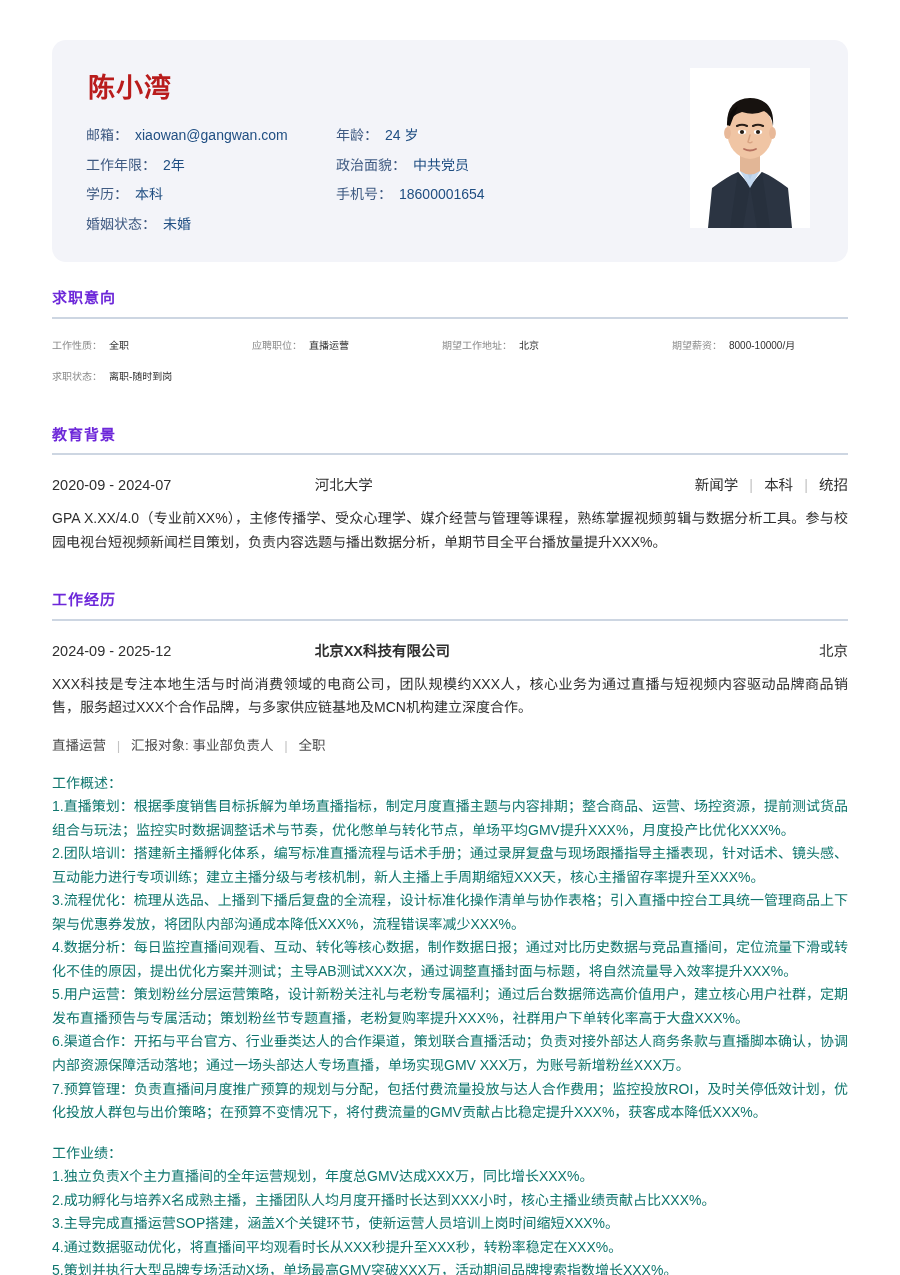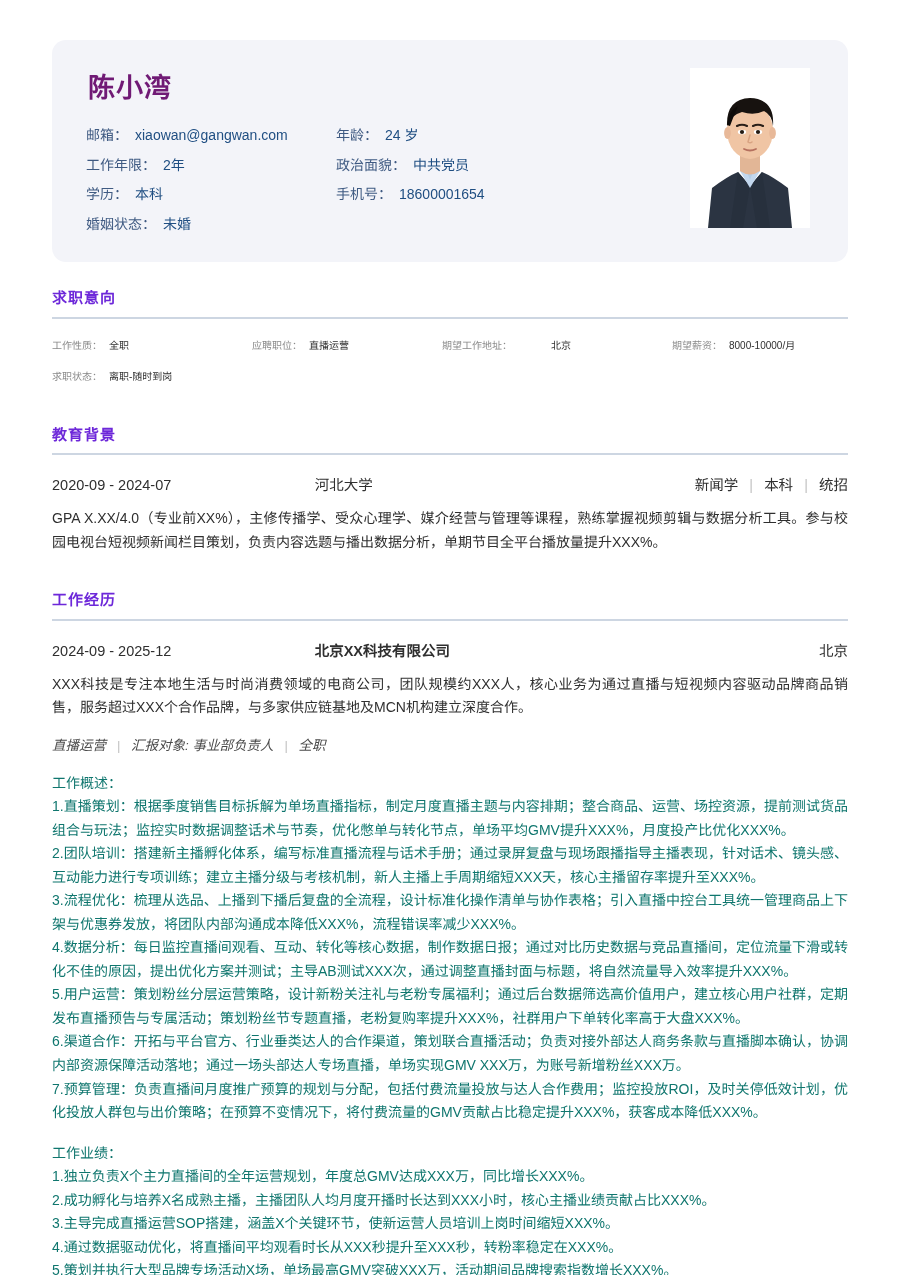--- a/index.html
+++ b/index.html
@@ -28,21 +28,21 @@
     margin: 40px 52px 0 52px;
     background: #f3f4f9;
     border-radius: 14px;
     padding: 30px 34px 28px 34px;
     box-sizing: border-box;
     min-height: 206px;
   }
   .name {
     font-size: 27px;
     font-weight: bold;
-    color: #701a75;
+    color: #b91c1c;
     letter-spacing: 1px;
     margin: 4px 0 22px 2px;
     line-height: 1.1;
   }
   .info-grid {
     display: grid;
     grid-template-columns: 250px 1fr;
     row-gap: 11px;
     max-width: 560px;
   }
@@ -99,21 +99,21 @@
     font-size: 10px;
     margin-bottom: 16px;
   }
   .intent-cell {
     display: flex;
     align-items: baseline;
     white-space: nowrap;
   }
   .intent-cell.c1 { width: 200px; }
   .intent-cell.c2 { width: 190px; }
-  .intent-cell.c3 { width: 230px; gap: 32px; }
+  .intent-cell.c3 { width: 230px; }
   .intent-cell.c4 { width: auto; }
   .intent-label { color: #8a8a8a; margin-right: 7px; }
   .intent-value { color: #2f2f2f; }
 
   
   .entry-head {
     display: flex;
     align-items: baseline;
     font-size: 14.5px;
     margin-bottom: 13px;
@@ -143,21 +143,20 @@
     font-size: 14px;
     line-height: 1.68;
     color: #2f2f2f;
     text-align: justify;
     margin: 0 0 10px 0;
   }
   .meta-line {
     font-size: 13.5px;
     color: #4a4a4a;
     margin: 14px 0 18px 0;
-    font-style: italic;
   }
   .block {
     font-size: 14px;
     line-height: 1.68;
     color: #0f766e;
     white-space: pre-wrap;
     text-align: justify;
     margin: 0;
   }
   .spacer-line { height: 17px; }

